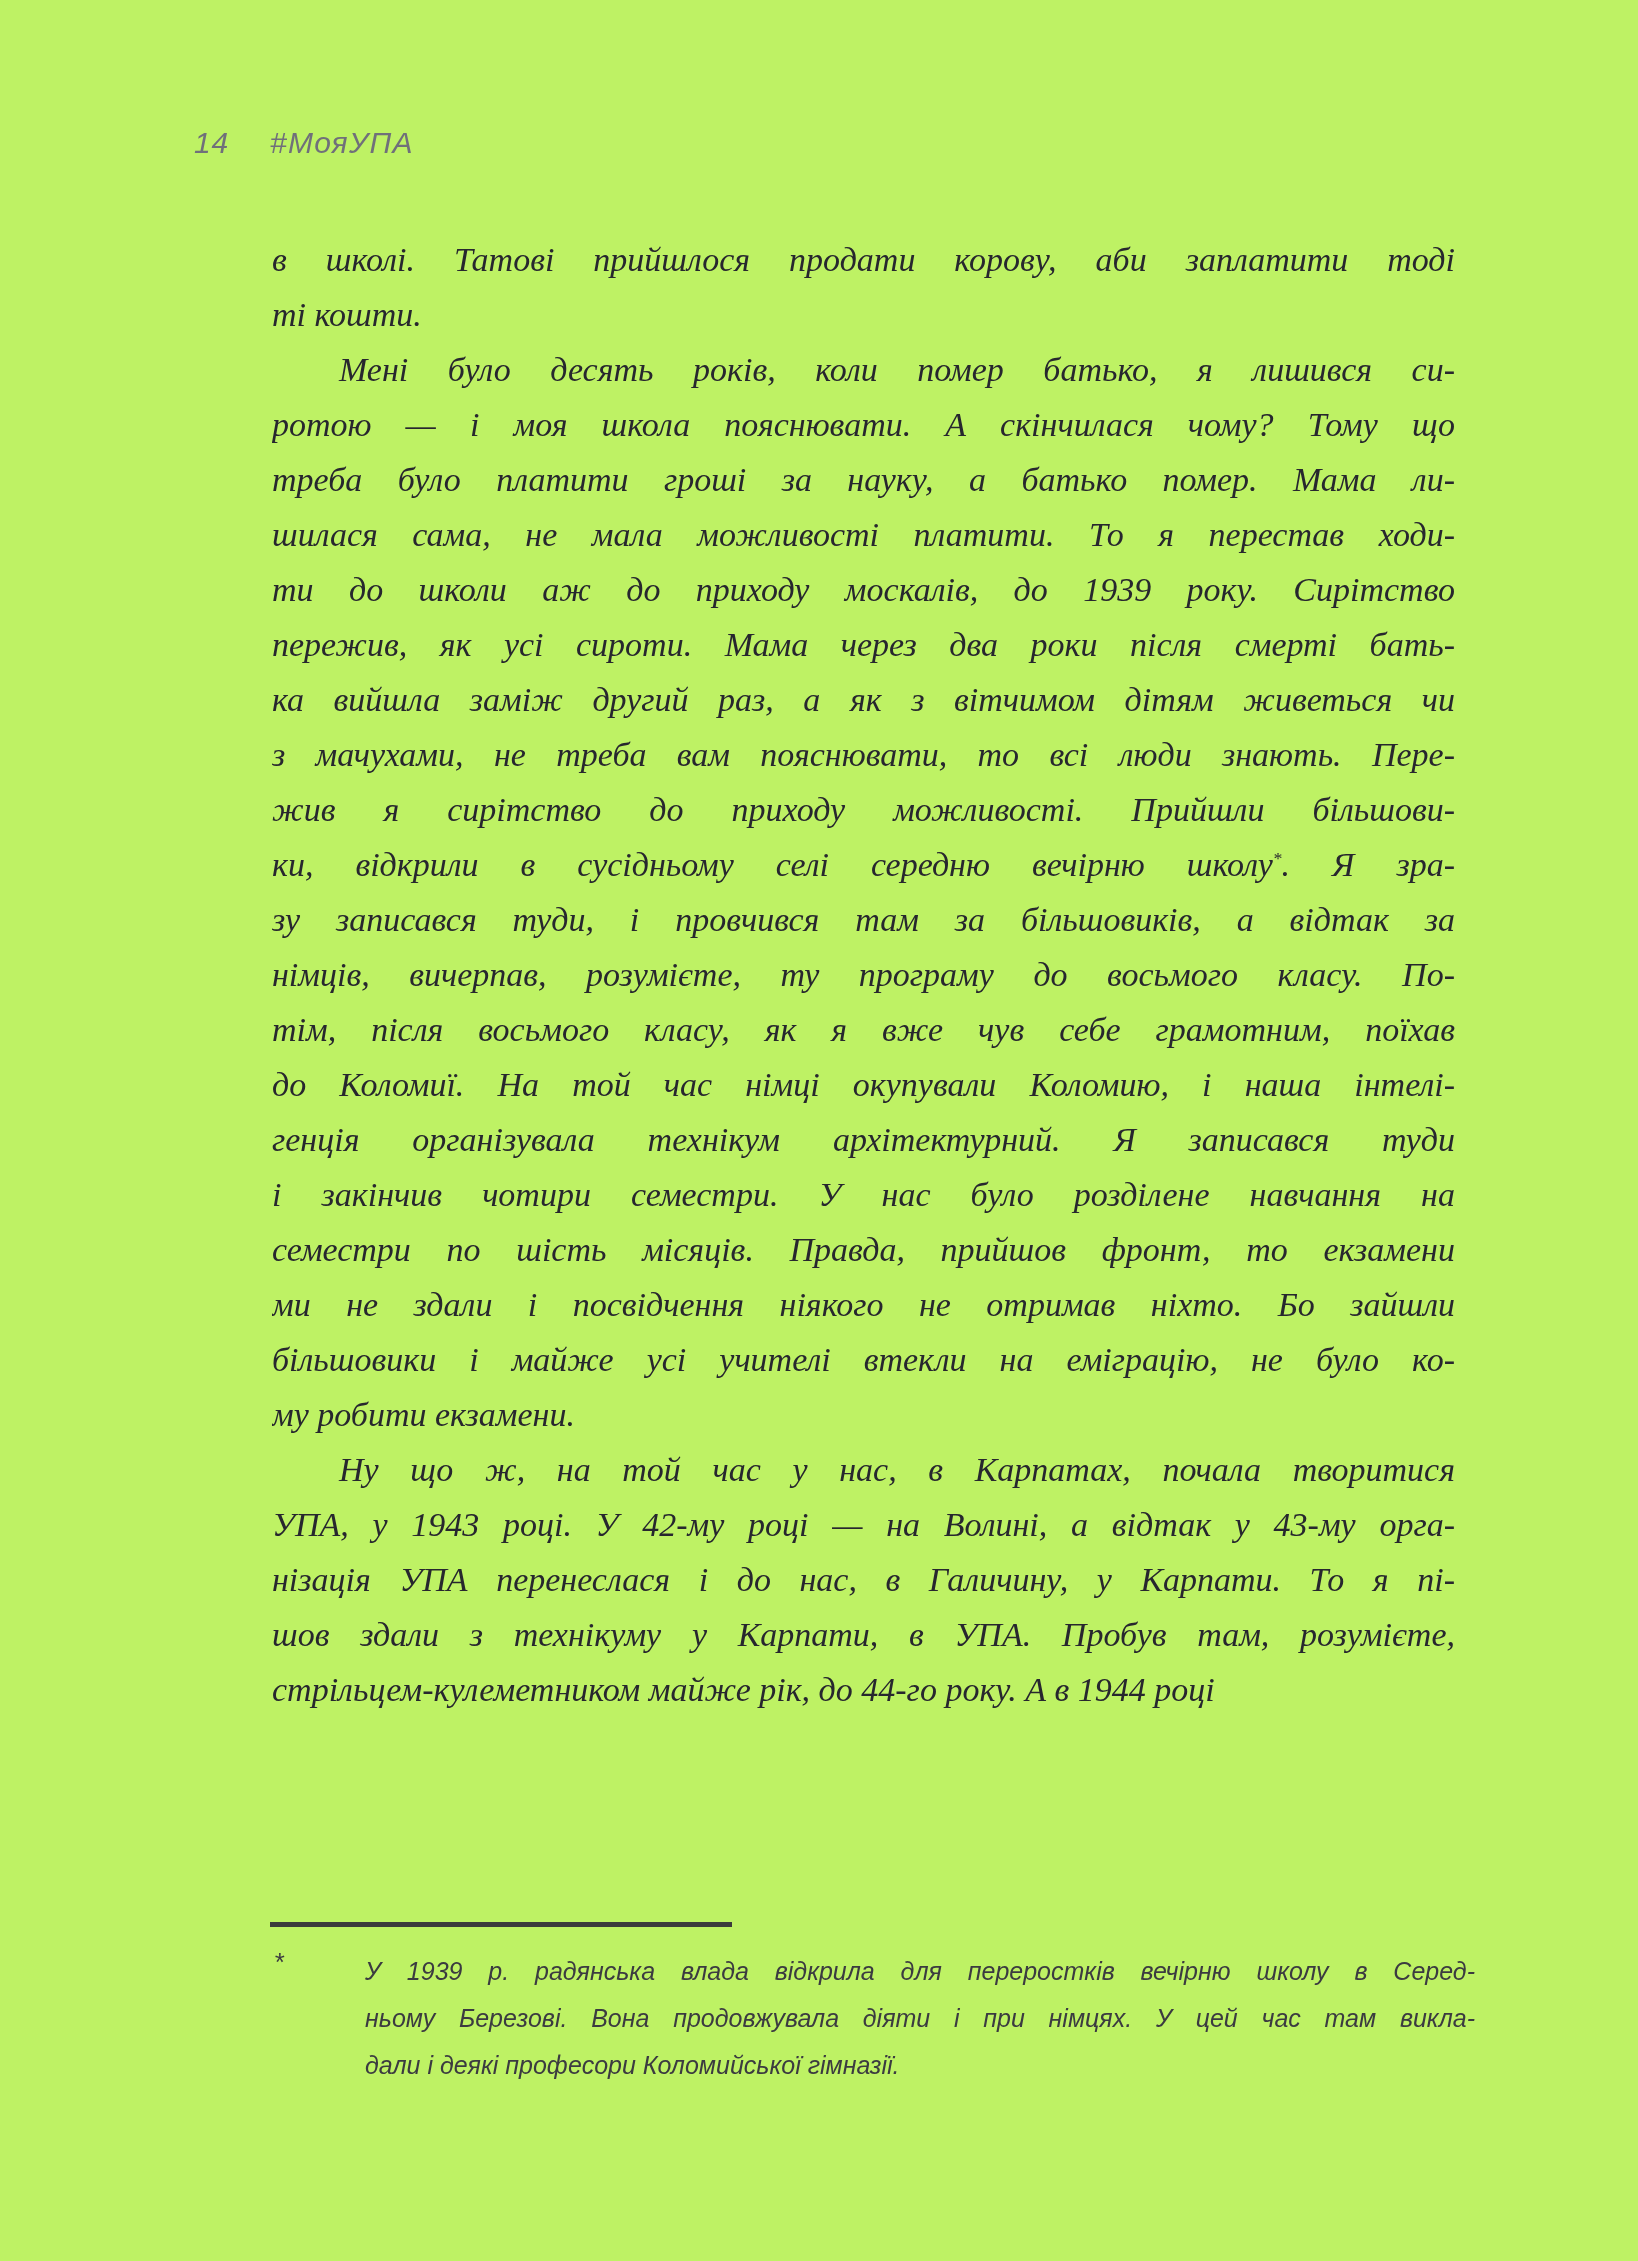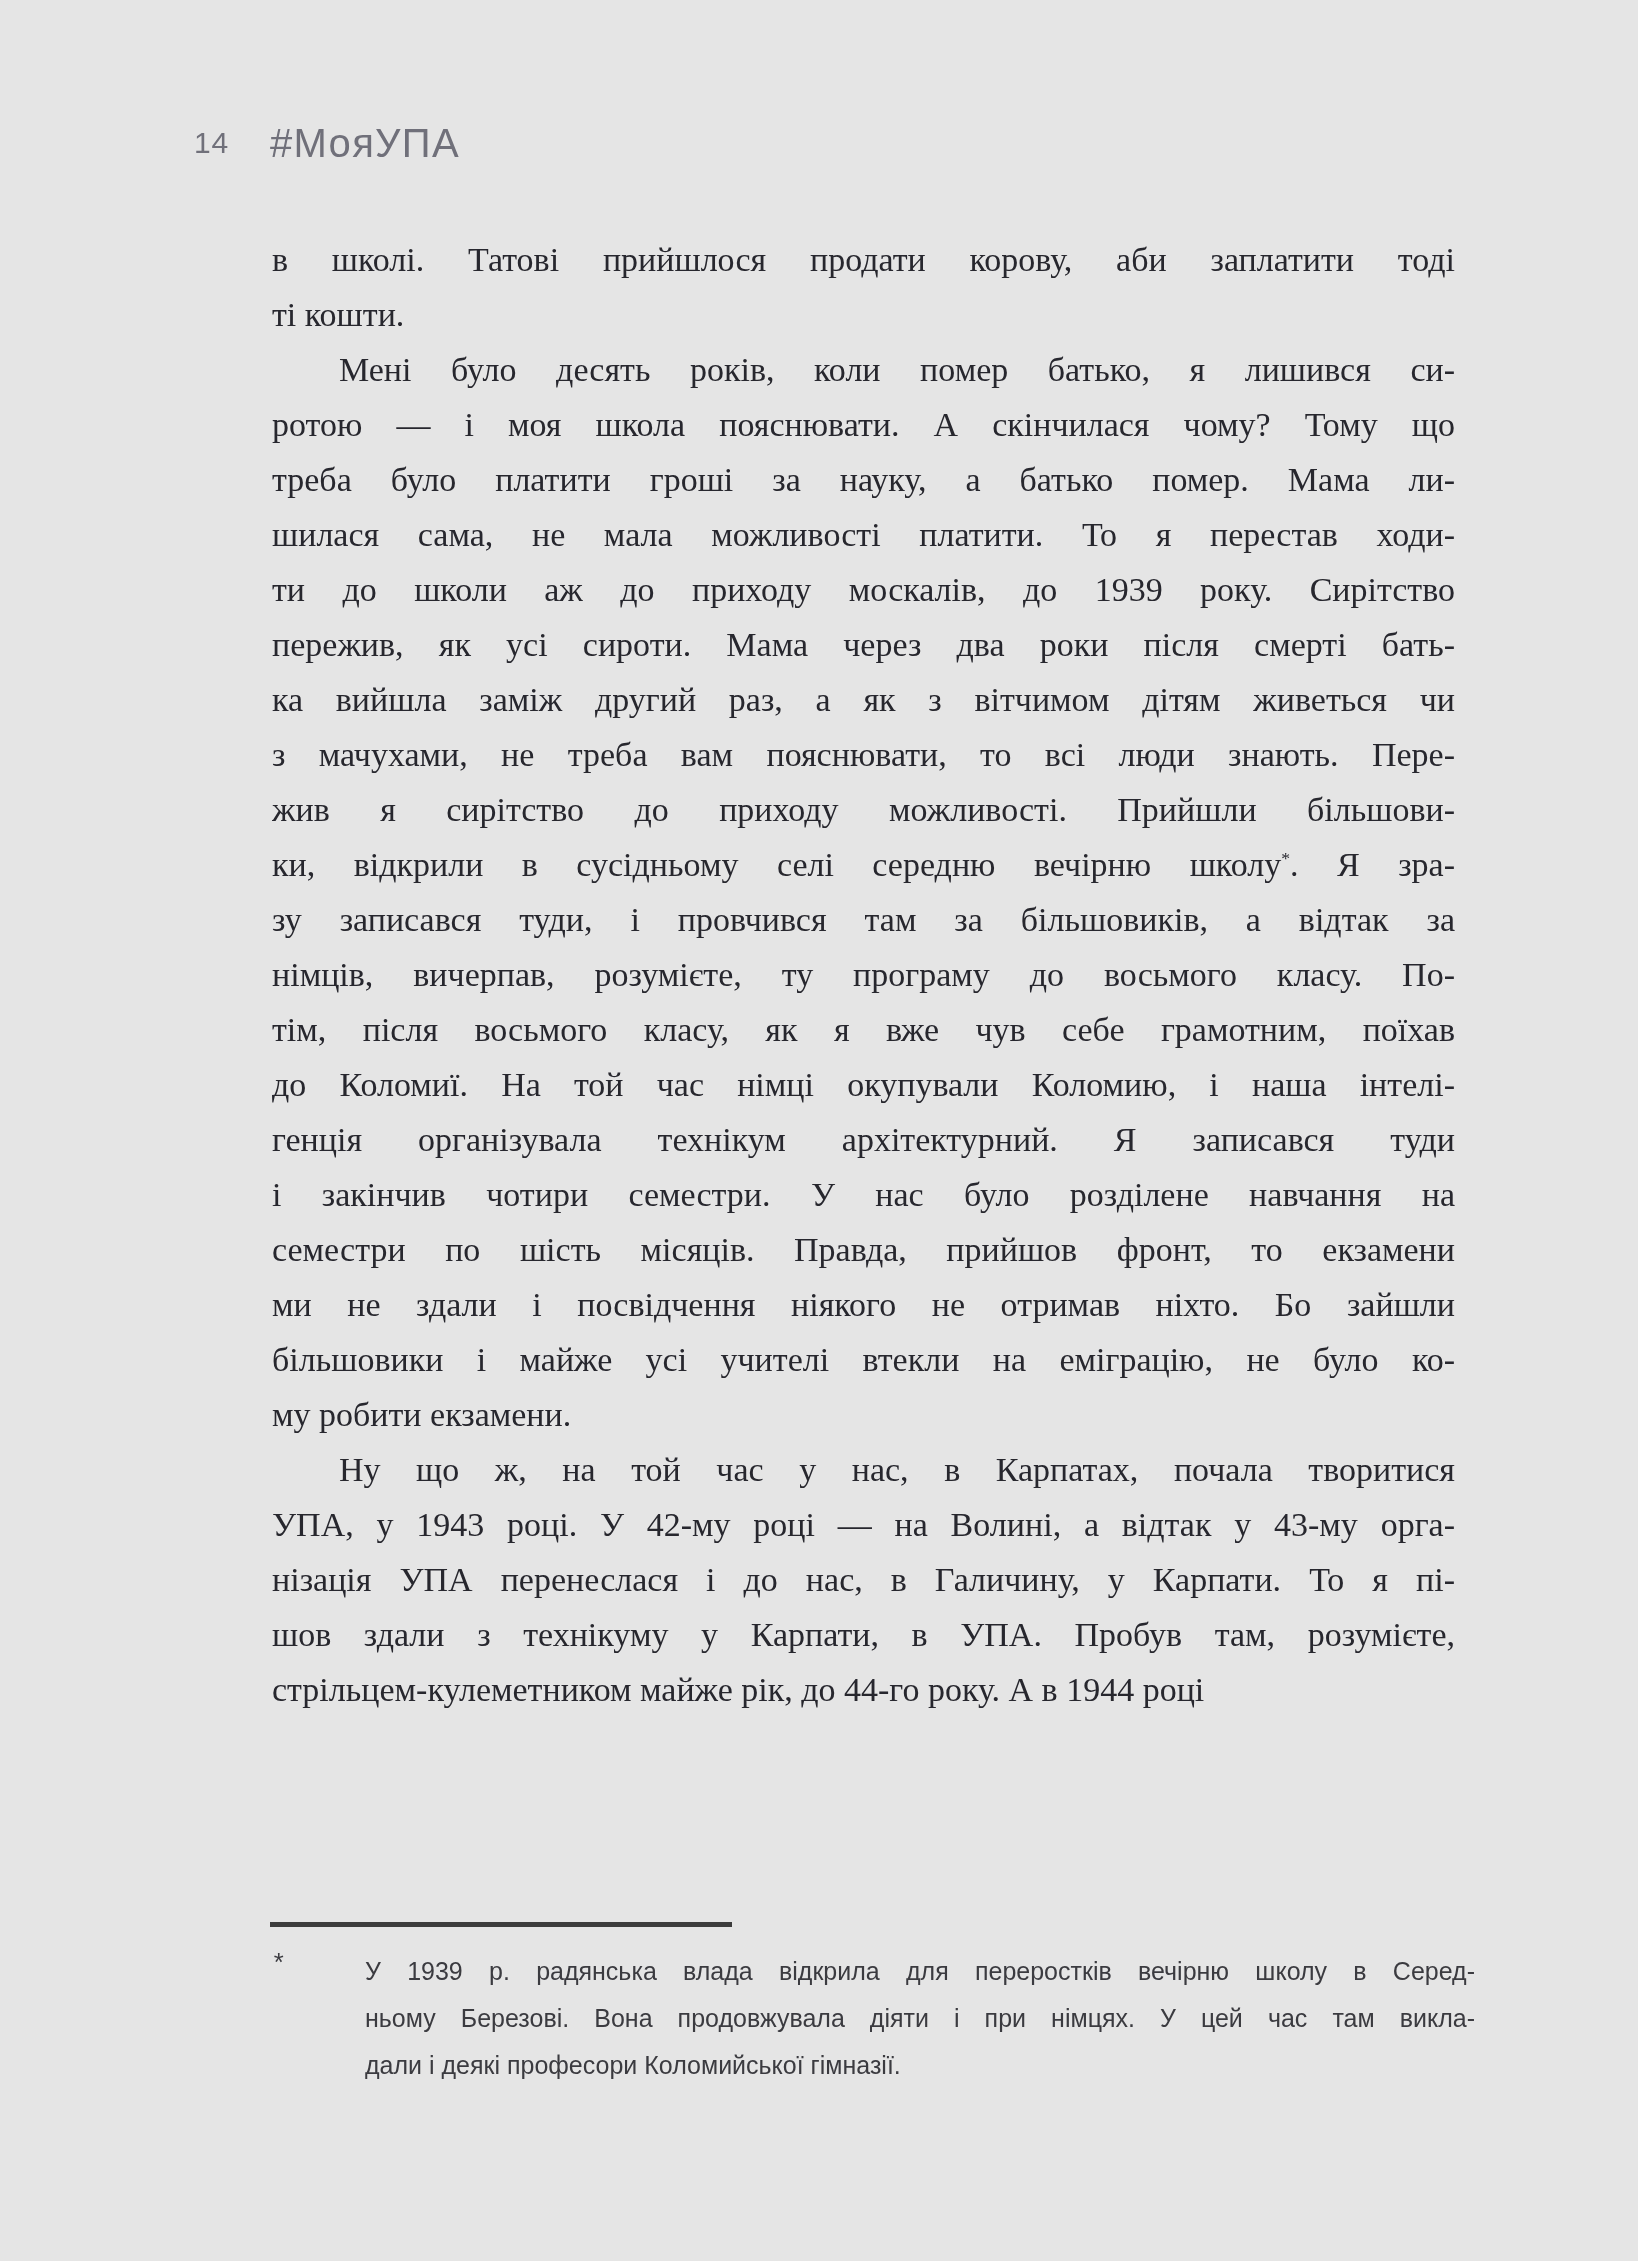--- a/index.html
+++ b/index.html
@@ -1,35 +1,36 @@
 <!DOCTYPE html>
 <html lang="uk" style="font-size:13.7px"><head>
 <meta charset="utf-8">
 <style>
   html,body{margin:0;padding:0;background:#ffffff;}
   .page{
     position:relative;
     width:1638px;height:2261px;
-    background:#e5e5e5;
+    background:#bef264;
     overflow:hidden;
     font-family:"Liberation Serif", serif;
+    font-style:italic;
   }
   
   .page-header{
     position:absolute;left:0;top:128px;height:34px;width:1638px;
     font-family:"Liberation Sans", sans-serif;
     color:#70707a;
   }
   .page-number{
     position:absolute;left:194px;top:0;
     font-size:30px;line-height:30px;letter-spacing:0.9px;
   }
   .running-head{
     position:absolute;left:270px;top:0;
-    font-size:40px;line-height:30px;letter-spacing:1.3px;
+    font-size:30px;line-height:30px;letter-spacing:1.3px;
   }
   
   .body-text{
     position:absolute;left:272px;top:232px;width:1183px;
     font-size:34px;line-height:55px;
     color:#27272e;
   }
   .line{
     text-align:justify;
     text-align-last:justify;

